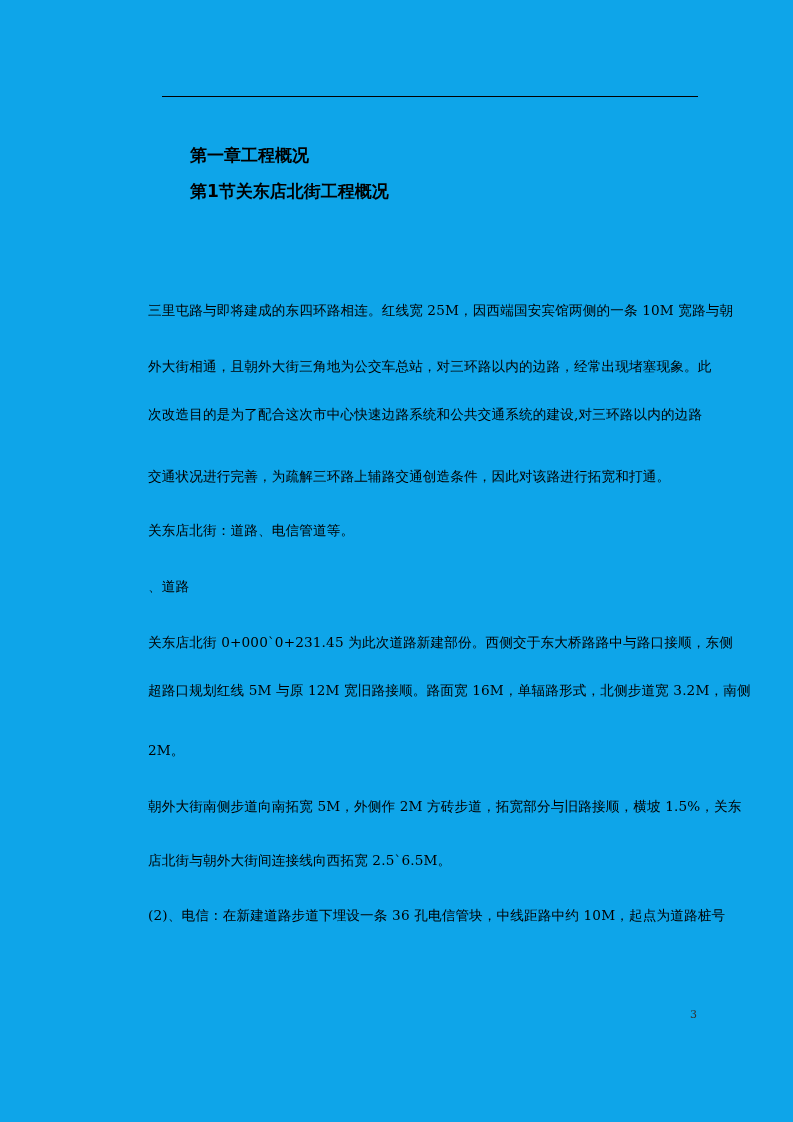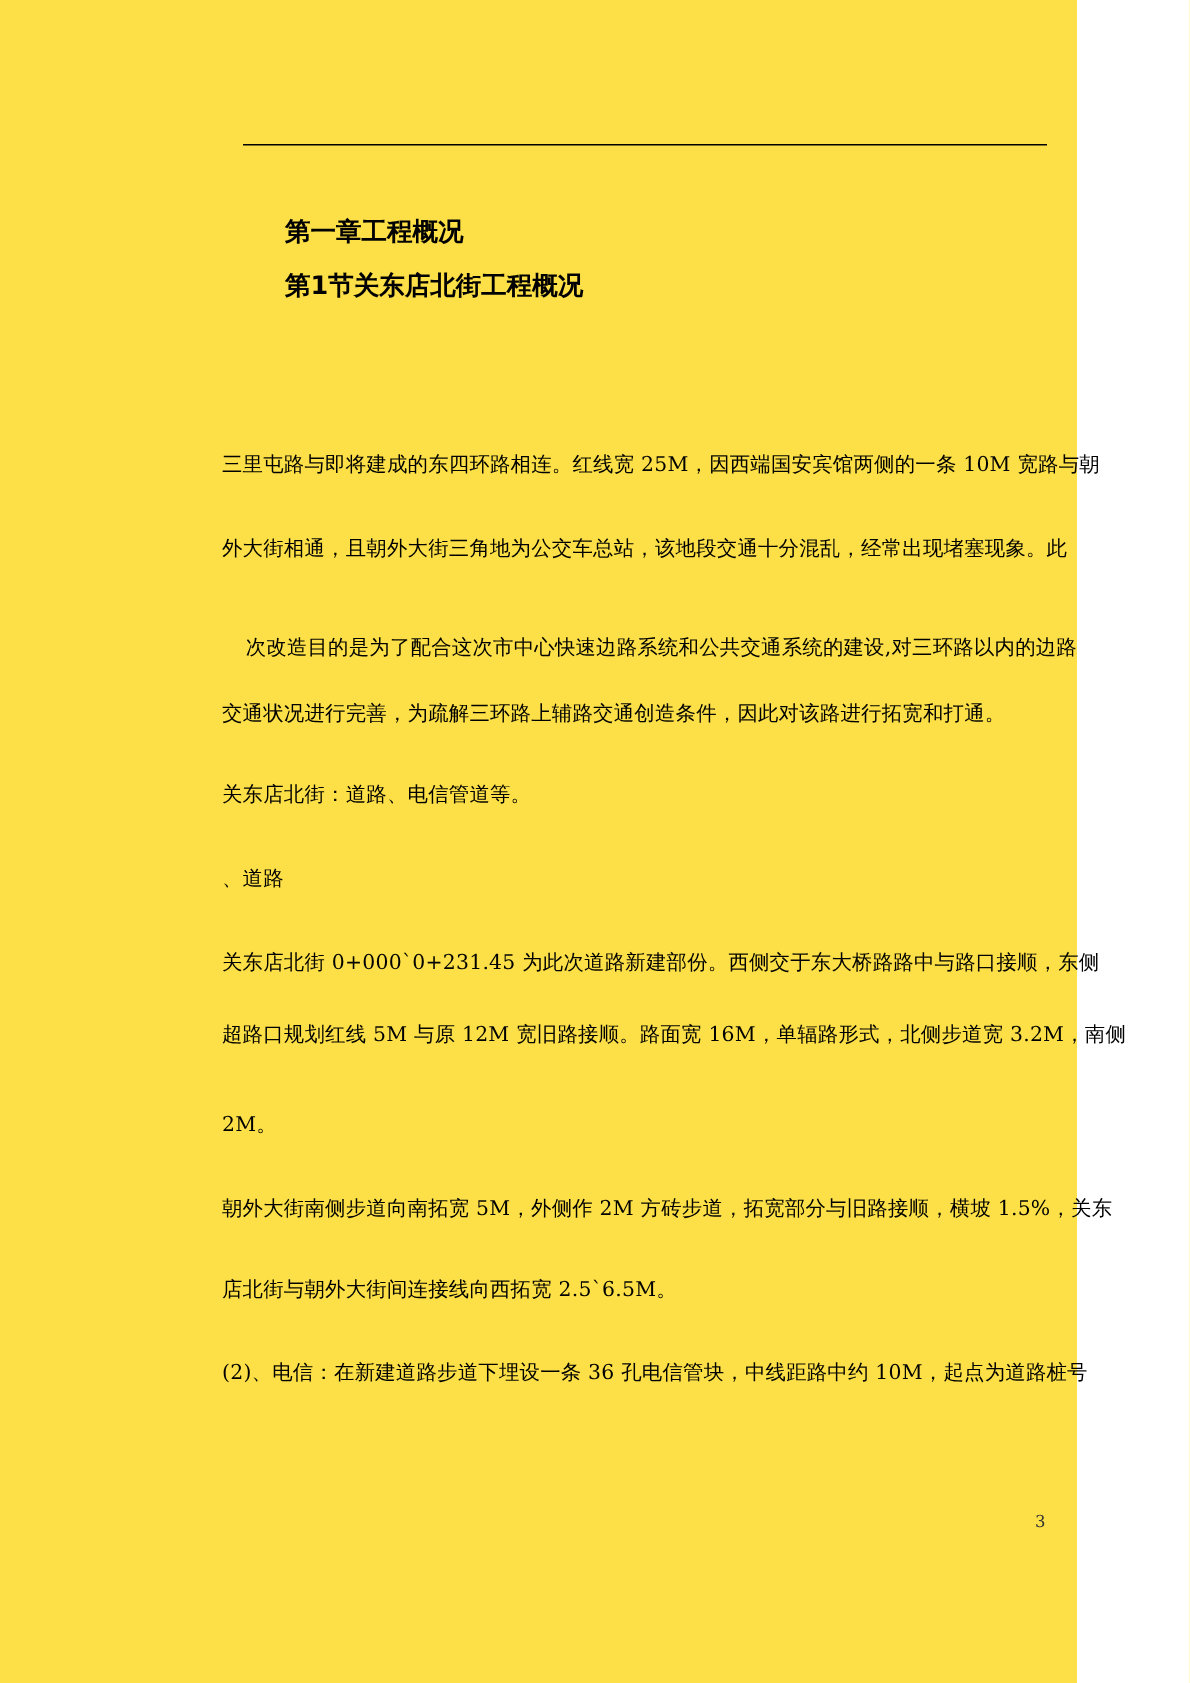--- a/index.html
+++ b/index.html
@@ -12,23 +12,23 @@
     height: 1122px;
     position: relative;
     overflow: hidden;
     font-family: "DejaVu Serif", "Liberation Serif", serif;
     color: #000000;
   }
   .page {
     position: absolute;
     left: 0;
     top: 0;
-    width: 718px;
+    width: 793px;
     height: 1122px;
-    background: #fde047;
+    background: #0ea5e9;
   }
   .header-rule {
     position: absolute;
     left: 162px;
     top: 96px;
     width: 536px;
     height: 0;
     border-top: 1.5px solid #000000;
   }
   .heading {
@@ -65,22 +65,22 @@
 <body>
 
 <div class="page">
 
   <div class="header-rule"></div>
 
   <div class="heading h1">第一章工程概况</div>
   <div class="heading h2">第1节关东店北街工程概况</div>
 
   <div class="line" style="top:300px;">三里屯路与即将建成的东四环路相连。红线宽 25M，因西端国安宾馆两侧的一条 10M 宽路与朝</div>
-  <div class="line" style="top:356px;">外大街相通，且朝外大街三角地为公交车总站，该地段交通十分混乱，经常出现堵塞现象。此</div>
-  <div class="line" style="top:422px;text-align:right;">次改造目的是为了配合这次市中心快速边路系统和公共交通系统的建设,对三环路以内的边路</div>
+  <div class="line" style="top:356px;">外大街相通，且朝外大街三角地为公交车总站，对三环路以内的边路，经常出现堵塞现象。此</div>
+  <div class="line" style="top:404px;">次改造目的是为了配合这次市中心快速边路系统和公共交通系统的建设,对三环路以内的边路</div>
   <div class="line" style="top:466px;">交通状况进行完善，为疏解三环路上辅路交通创造条件，因此对该路进行拓宽和打通。</div>
   <div class="line" style="top:520px;">关东店北街：道路、电信管道等。</div>
   <div class="line" style="top:576px;">、道路</div>
   <div class="line" style="top:632px;text-align:right;">关东店北街 0+000`0+231.45 为此次道路新建部份。西侧交于东大桥路路中与路口接顺，东侧</div>
   <div class="line" style="top:680px;">超路口规划红线 5M 与原 12M 宽旧路接顺。路面宽 16M，单辐路形式，北侧步道宽 3.2M，南侧</div>
   <div class="line" style="top:740px;">2M。</div>
   <div class="line" style="top:796px;">朝外大街南侧步道向南拓宽 5M，外侧作 2M 方砖步道，拓宽部分与旧路接顺，横坡 1.5%，关东</div>
   <div class="line" style="top:850px;">店北街与朝外大街间连接线向西拓宽 2.5`6.5M。</div>
   <div class="line" style="top:905px;">(2)、电信：在新建道路步道下埋设一条 36 孔电信管块，中线距路中约 10M，起点为道路桩号</div>
 

